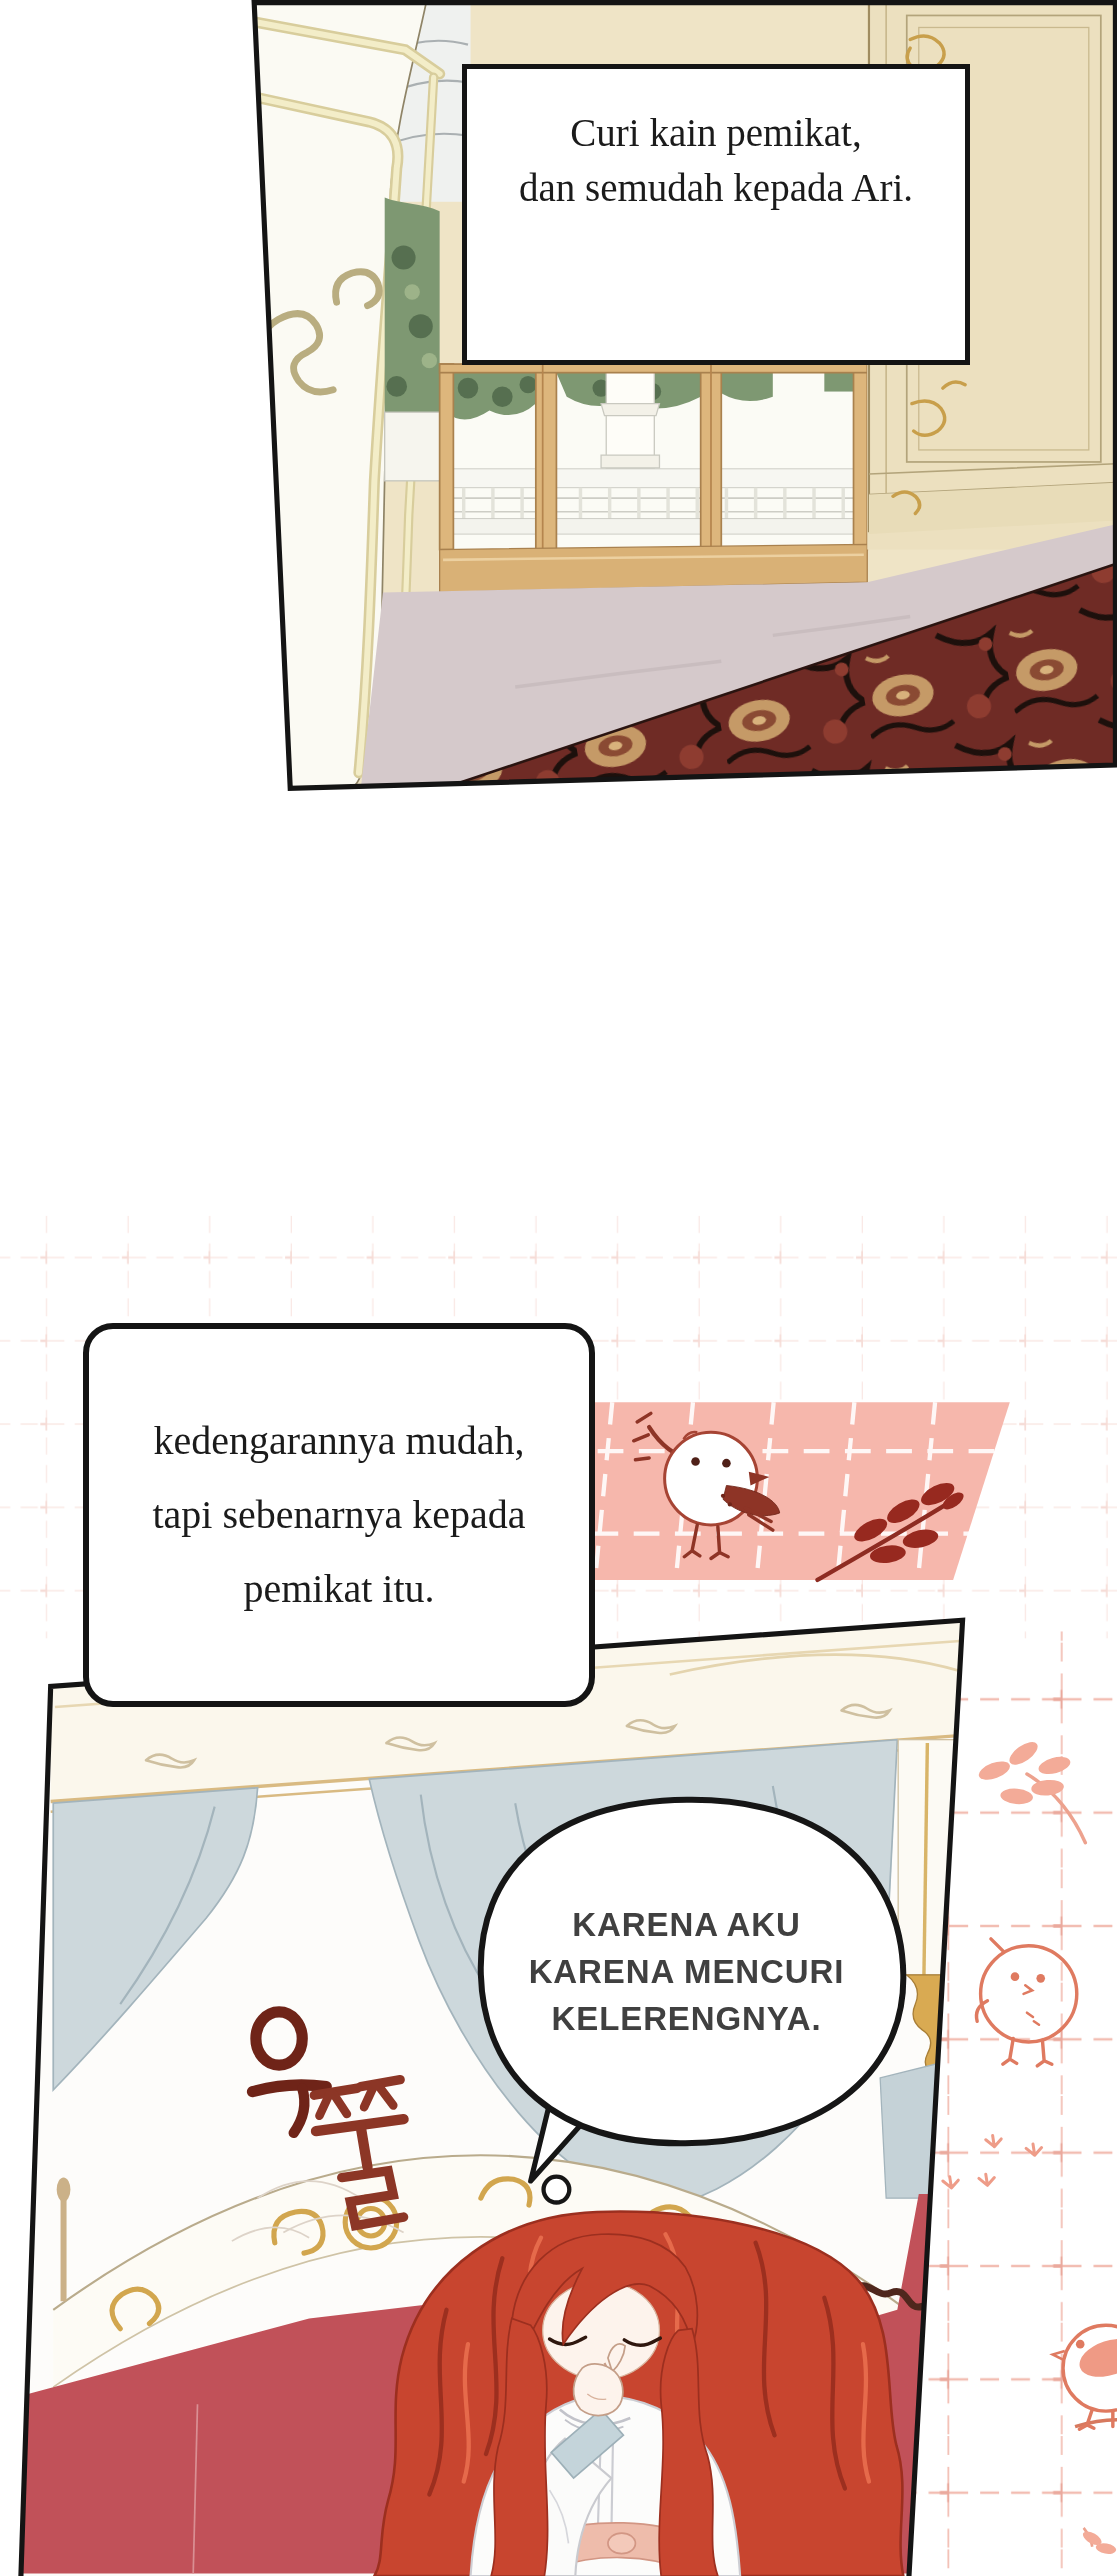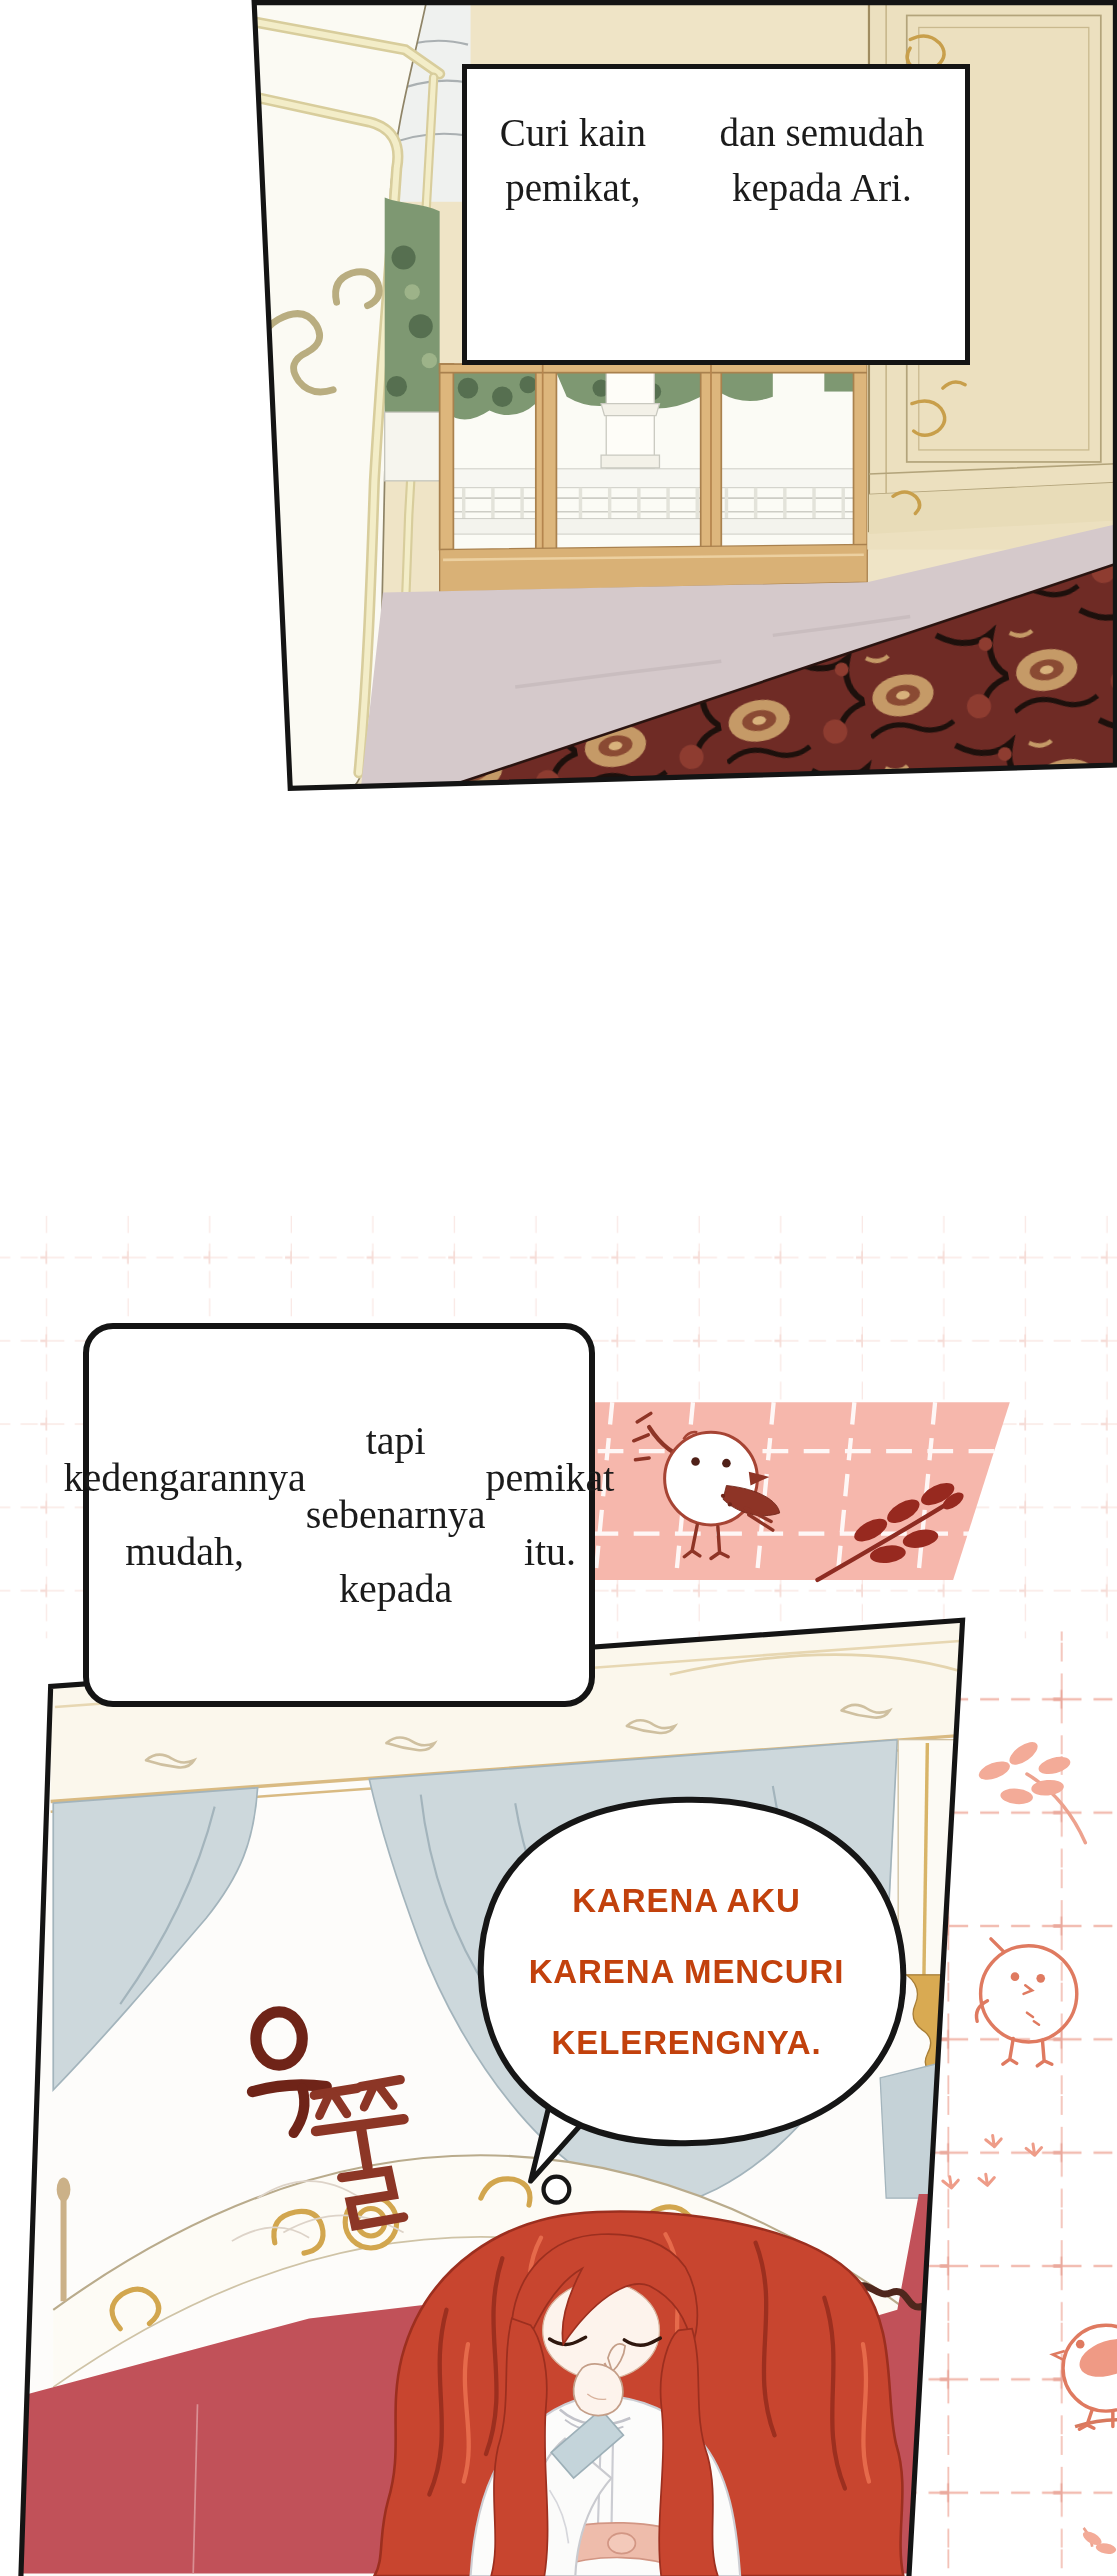--- a/index.html
+++ b/index.html
@@ -1,30 +1,30 @@
 <!DOCTYPE html>
 <html style="font-size:13.7px"><head>
 <meta charset="utf-8">
 <style>
   html,body{margin:0;padding:0;background:#ffffff;}
   .page{position:relative;width:1118px;height:2576px;background:#ffffff;overflow:hidden;
         font-family:"Liberation Sans",sans-serif;}
   .page svg.art{position:absolute;left:0;top:0;width:1118px;height:2576px;}
   .caption{position:absolute;background:#ffffff;border:5.2px solid #141414;box-sizing:border-box;
-           display:flex;flex-direction:row;align-items:center;justify-content:center;
+           display:flex;flex-direction:column;align-items:center;justify-content:center;
            text-align:center;color:#1b1b1b;
            font-family:"Liberation Serif","DejaVu Serif",serif;}
   #caption-top{left:462px;top:64px;width:508px;height:301px;font-size:39px;line-height:55px;
                padding-bottom:110px;}
   #caption-mid{left:83px;top:1323px;width:512px;height:384px;font-size:40px;line-height:74px;
                border-width:6px;border-radius:30px;}
   .bubble-text{position:absolute;left:515px;top:1851px;width:343px;height:240px;
                display:flex;flex-direction:column;align-items:center;justify-content:center;
-               text-align:center;color:#c2410c;font-weight:700;font-size:33px;line-height:47px;
-               letter-spacing:0.9px;font-family:"Liberation Sans",sans-serif;gap:24px;}
+               text-align:center;color:#404040;font-weight:700;font-size:33px;line-height:47px;
+               letter-spacing:0.9px;font-family:"Liberation Sans",sans-serif;}
 </style>
 </head>
 <body>
 
 <div class="page">
 
 <svg class="art" viewBox="0 0 1302 3000" xmlns="http://www.w3.org/2000/svg">
   <defs>
     <clipPath id="clipTop">
           <polygon points="296,3 1299,3 1299,891 338,918"></polygon>

